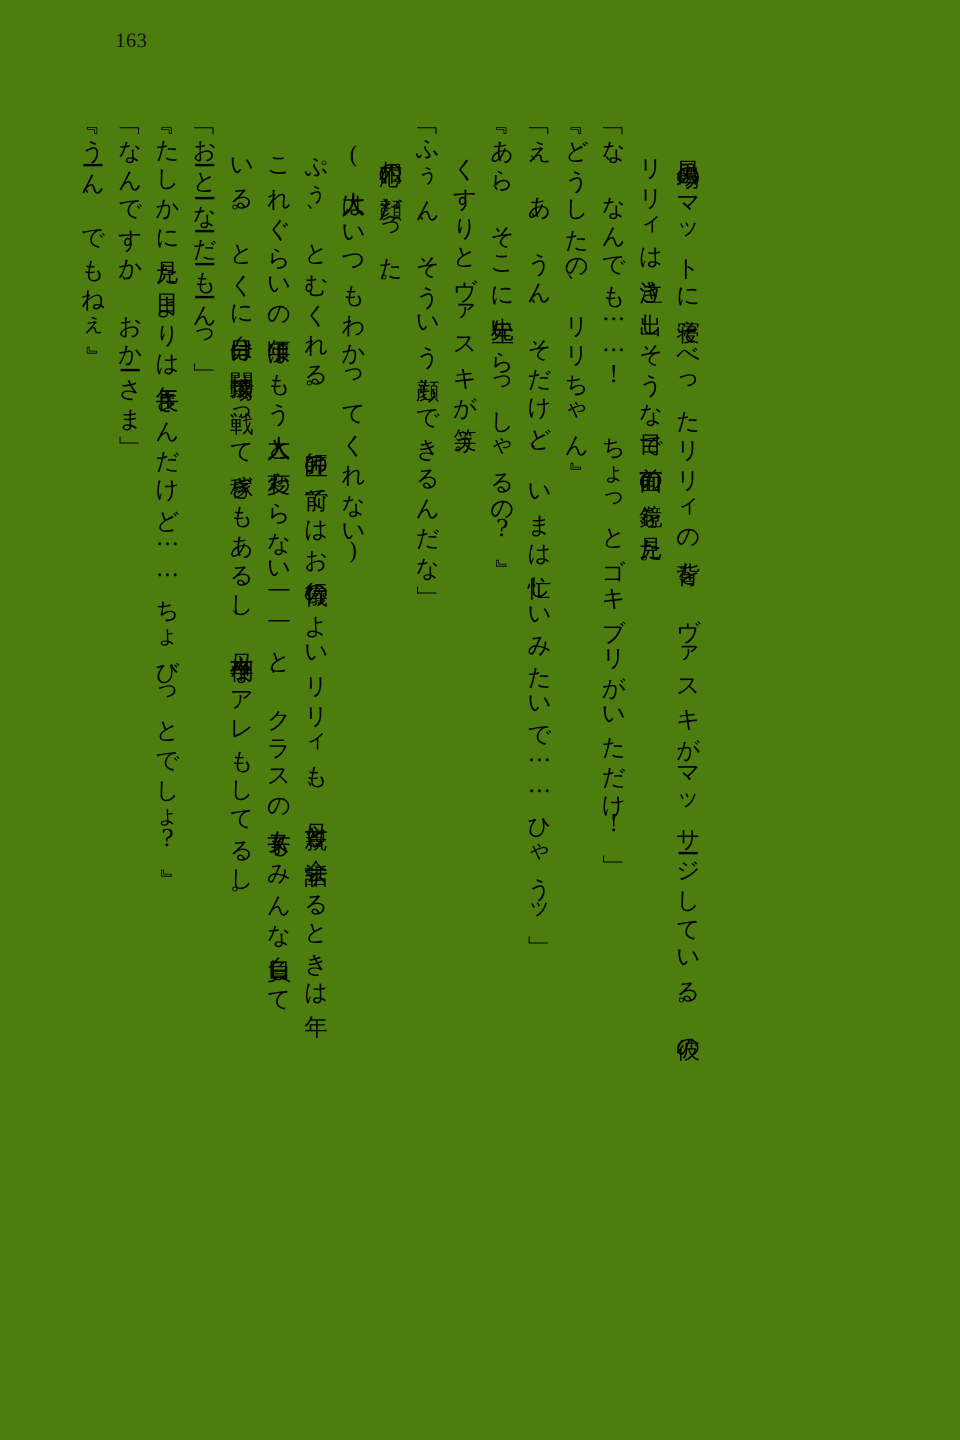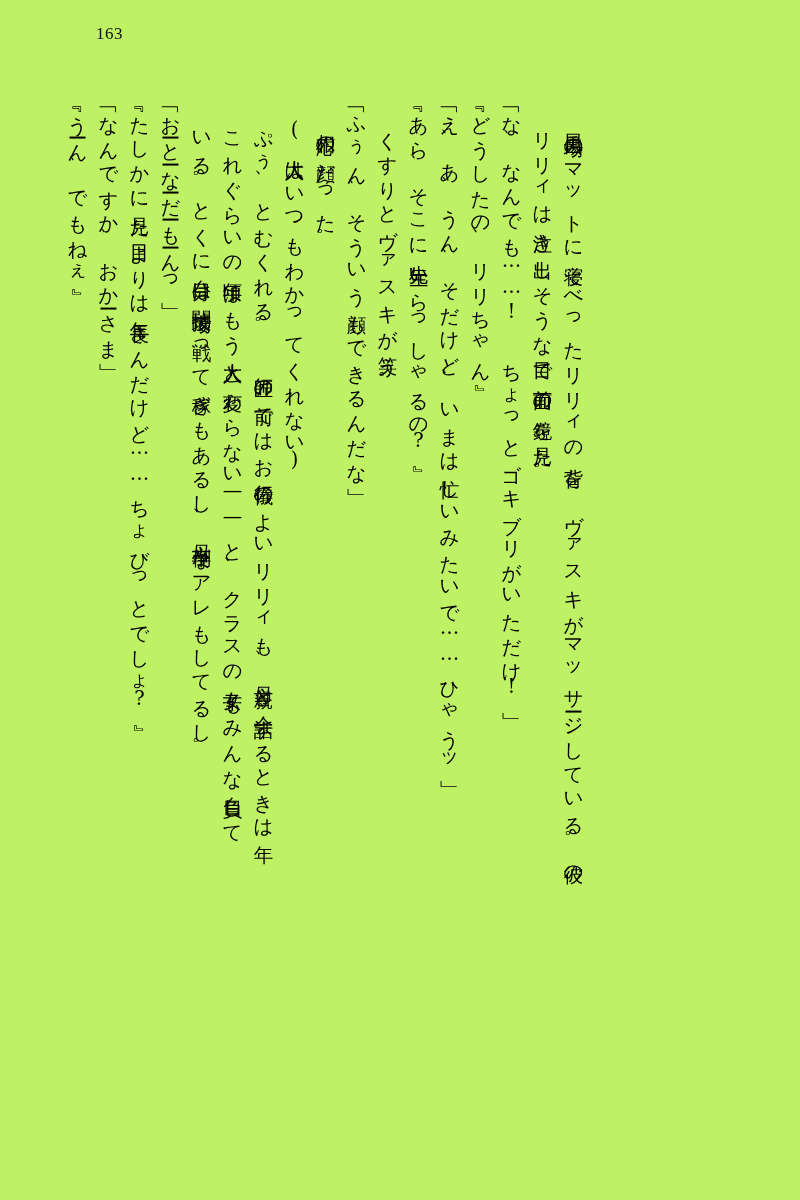--- a/index.html
+++ b/index.html
@@ -11,21 +11,21 @@
     width: 800px;
     height: 1200px;
     overflow: hidden;
     font-family: "Liberation Serif", "DejaVu Serif", serif;
     color: #000000;
   }
   .page {
     position: relative;
     width: 800px;
     height: 1200px;
-    background: #bef264;
+    background: #4d7c0f;
     box-sizing: border-box;
   }
   .page-number {
     position: absolute;
     top: 24px;
     left: 96px;
     font-size: 17px;
     letter-spacing: 0.5px;
     font-family: "Liberation Serif", "DejaVu Serif", serif;
     color: #111;

